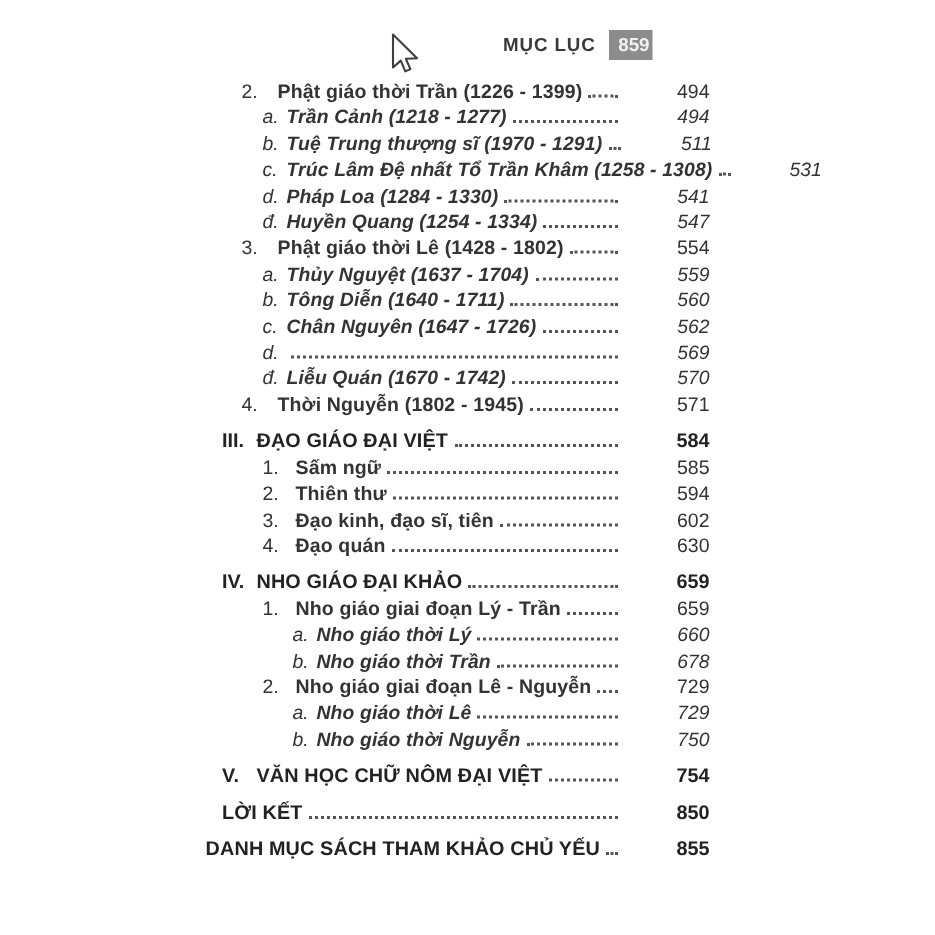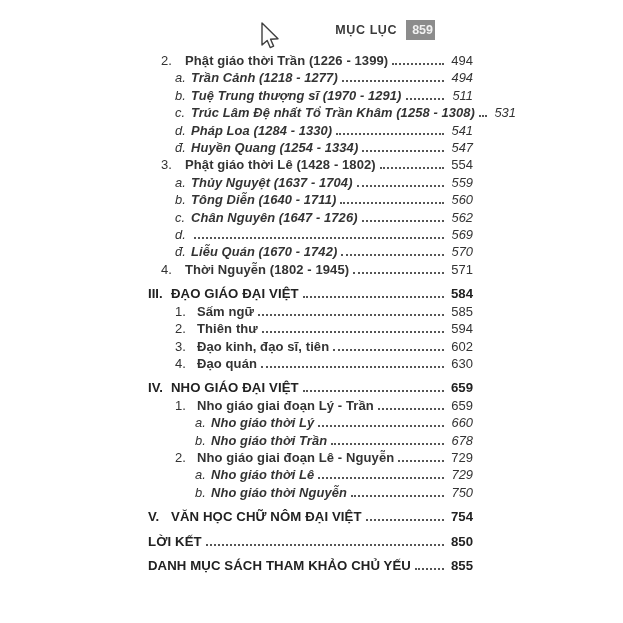--- a/index.html
+++ b/index.html
@@ -22,26 +22,26 @@
 
   
   .cursor{position:absolute;left:259px;top:22px;}
 
   
   .toc{position:absolute;left:148px;top:52px;width:325px;}
   .row{display:flex;align-items:baseline;font-size:13px;line-height:17.4px;color:var(--text);}
   .num{flex:none;}
   .title{flex:none;white-space:nowrap;letter-spacing:.1px;padding-right:1px;font-weight:bold;}
   .dots{flex:1 1 auto;border-bottom:2px dotted var(--dots);margin:0 2px 3px 3px;min-width:8px;}
-  .pg{flex:none;min-width:27px;text-align:right;}
+  .pg{flex:none;min-width:27px;text-align:right;margin-left:32px;}
 
   .s-section{font-weight:bold;font-size:13.2px;color:var(--section-text);margin-top:7px;}
   .s-sub{font-style:italic;font-size:12.9px;}
 
-  .lv0{margin-left:0;}   .lv0 .num{width:23px;}
+  .lv0{margin-left:0;justify-content:flex-end;}   .lv0 .num{width:23px;}
   .lv1{margin-left:13px;}.lv1 .num{width:24px;}
   .lv2{margin-left:27px;}.lv2 .num{width:16px;}
   .lv3{margin-left:27px;}.lv3 .num{width:22px;}
   .lv4{margin-left:47px;}.lv4 .num{width:16px;}
   .toc .row:first-child{margin-top:0;}
 </style>
 </head>
 <body>
 
 <div class="sheet">
@@ -160,21 +160,21 @@
     <span class="pg">602</span>
   </div>
       <div class="row s-item lv3">
     <span class="num">4.</span>
     <span class="title">Đạo quán</span>
     <span class="dots"></span>
     <span class="pg">630</span>
   </div>
       <div class="row s-section lv0">
     <span class="num">IV.</span>
-    <span class="title">NHO GIÁO ĐẠI VIỆT</span>
+    <span class="title">NHO GIÁO ĐẠI KHẢO</span>
     <span class="dots"></span>
     <span class="pg">659</span>
   </div>
       <div class="row s-item lv3">
     <span class="num">1.</span>
     <span class="title">Nho giáo giai đoạn Lý - Trần</span>
     <span class="dots"></span>
     <span class="pg">659</span>
   </div>
       <div class="row s-sub lv4">

